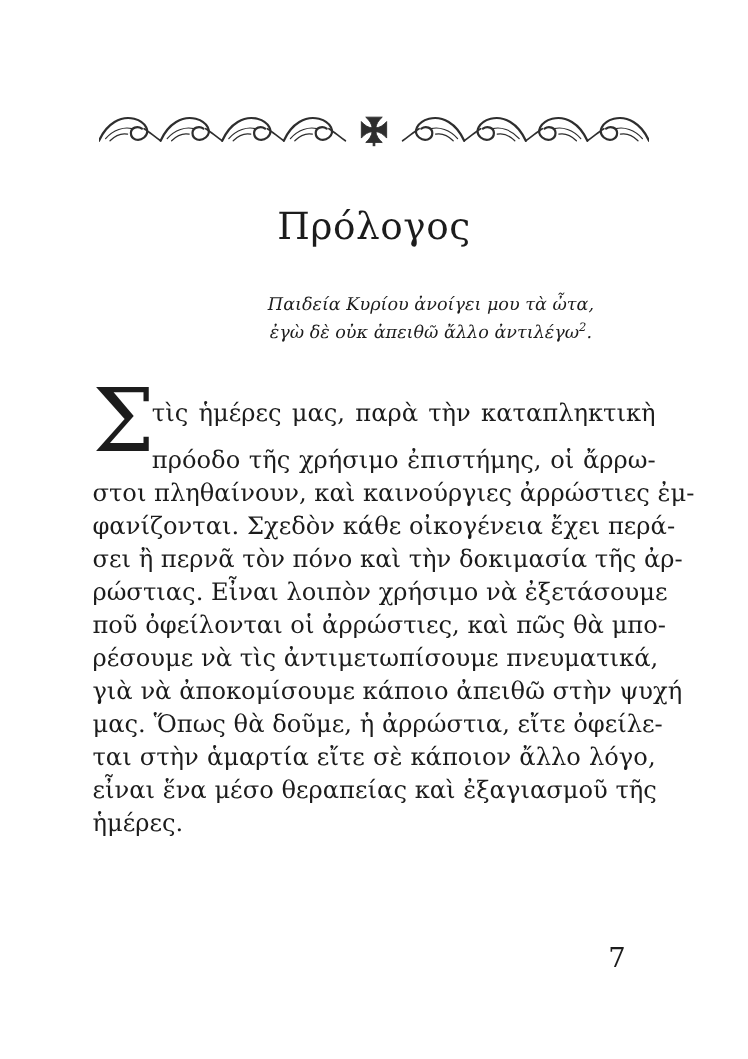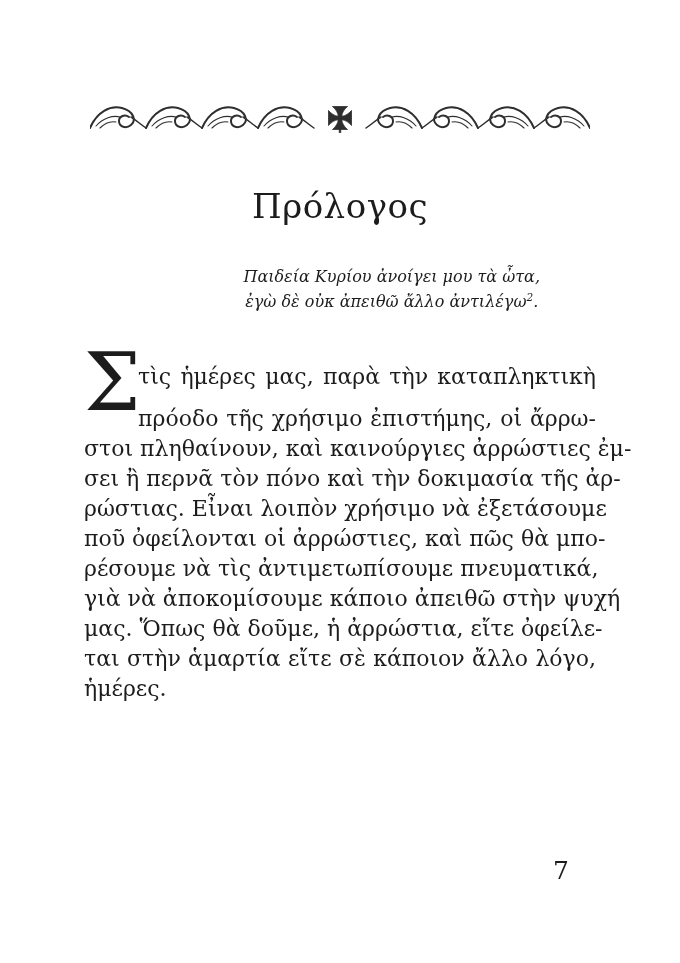--- a/index.html
+++ b/index.html
@@ -120,34 +120,36 @@
 
   <div class="body-block">
     <span class="drop-cap">Σ</span>
 
       <div class="text-line indent">τὶς ἡμέρες μας, παρὰ τὴν καταπληκτικὴ</div>
 
       <div class="text-line indent">πρόοδο τῆς χρήσιμο ἐπιστήμης, οἱ ἄρρω-</div>
 
       <div class="text-line">στοι πληθαίνουν, καὶ καινούργιες ἀρρώστιες ἐμ-</div>
 
+      <div class="text-line">φανίζονται. Σχεδὸν κάθε οἰκογένεια ἔχει περά-</div>
 
       <div class="text-line">σει ἢ περνᾶ τὸν πόνο καὶ τὴν δοκιμασία τῆς ἀρ-</div>
 
       <div class="text-line">ρώστιας. Εἶναι λοιπὸν χρήσιμο νὰ ἐξετάσουμε</div>
 
       <div class="text-line">ποῦ ὀφείλονται οἱ ἀρρώστιες, καὶ πῶς θὰ μπο-</div>
 
       <div class="text-line">ρέσουμε νὰ τὶς ἀντιμετωπίσουμε πνευματικά,</div>
 
       <div class="text-line">γιὰ νὰ ἀποκομίσουμε κάποιο ἀπειθῶ στὴν ψυχή</div>
 
       <div class="text-line">μας. Ὅπως θὰ δοῦμε, ἡ ἀρρώστια, εἴτε ὀφείλε-</div>
 
       <div class="text-line">ται στὴν ἁμαρτία εἴτε σὲ κάποιον ἄλλο λόγο,</div>
 
+      <div class="text-line">εἶναι ἕνα μέσο θεραπείας καὶ ἐξαγιασμοῦ τῆς</div>
 
       <div class="text-line last">ἡμέρες.</div>
     </div>
 
   <div class="page-number">7</div>
 
 </div>
 
 </body></html>

